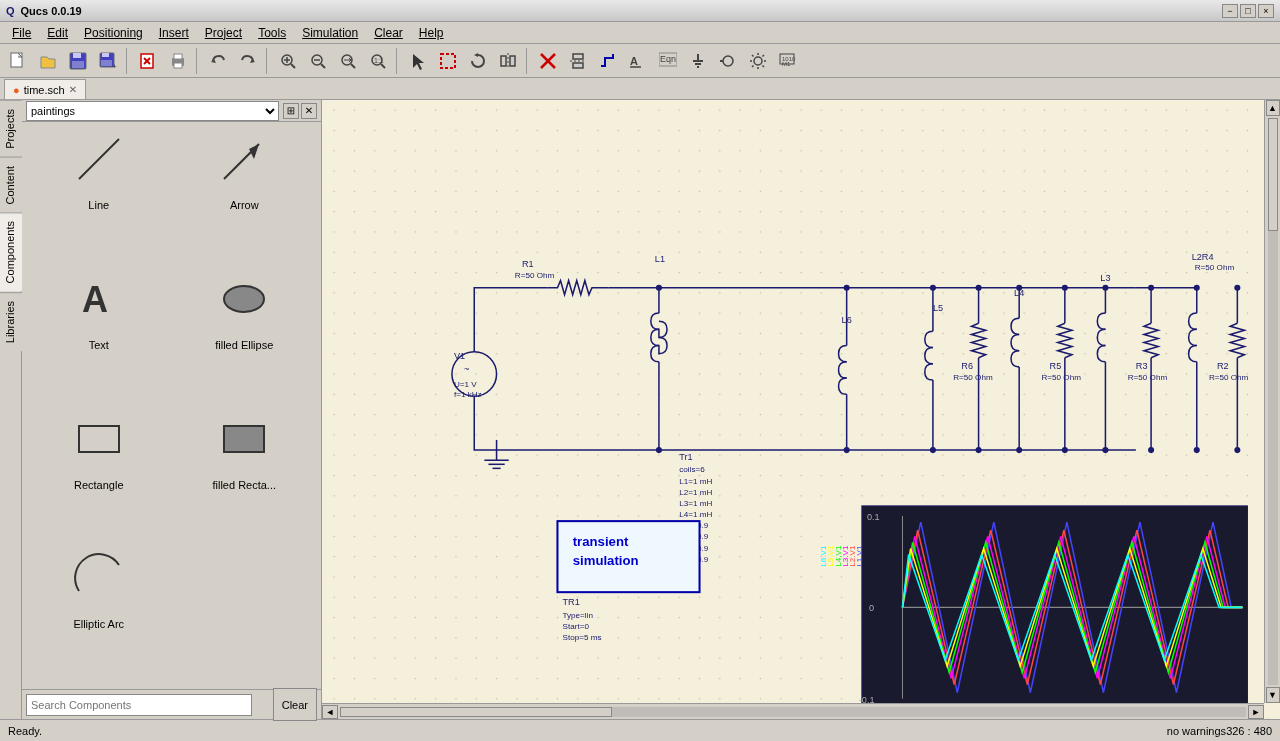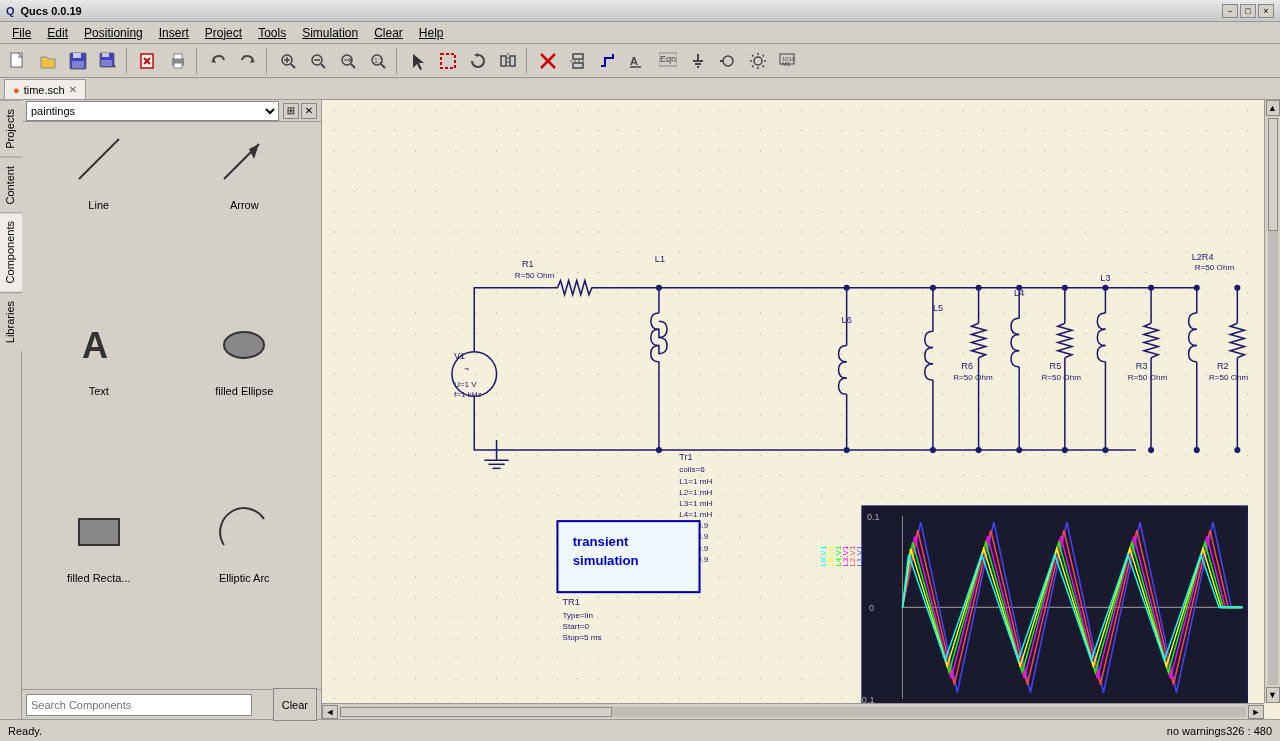--- a/index.html
+++ b/index.html
@@ -486,20 +486,28 @@
 
       <div class="paint-item">
         <div class="paint-icon filled-ellipse-icon">
           <svg width="50" height="50" viewBox="0 0 50 50">
             <ellipse cx="25" cy="25" rx="20" ry="13" fill="#888" stroke="#333" stroke-width="2"></ellipse>
           </svg>
         </div>
         <span class="paint-label">filled Ellipse</span>
       </div>
 
+      <div class="paint-item">
+        <div class="paint-icon rectangle-icon">
+          <svg width="50" height="50" viewBox="0 0 50 50">
+            <rect x="5" y="12" width="40" height="26" fill="none" stroke="#333" stroke-width="2"></rect>
+          </svg>
+        </div>
+        <span class="paint-label">Rectangle</span>
+      </div>
 
       <div class="paint-item">
         <div class="paint-icon filled-rect-icon">
           <svg width="50" height="50" viewBox="0 0 50 50">
             <rect x="5" y="12" width="40" height="26" fill="#888" stroke="#333" stroke-width="2"></rect>
           </svg>
         </div>
         <span class="paint-label">filled Recta...</span>
       </div>
 

